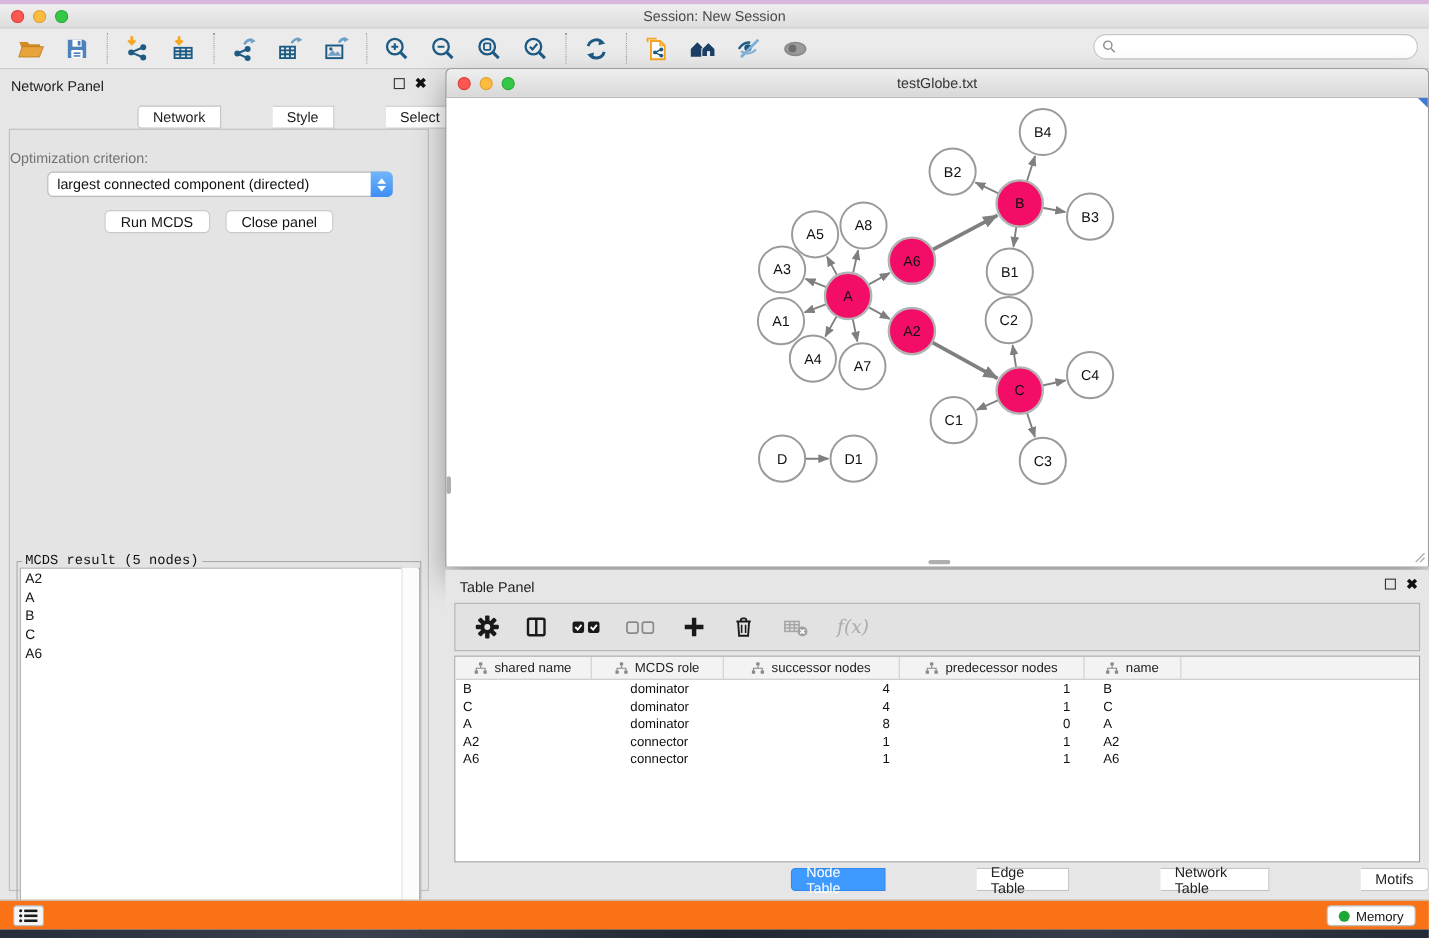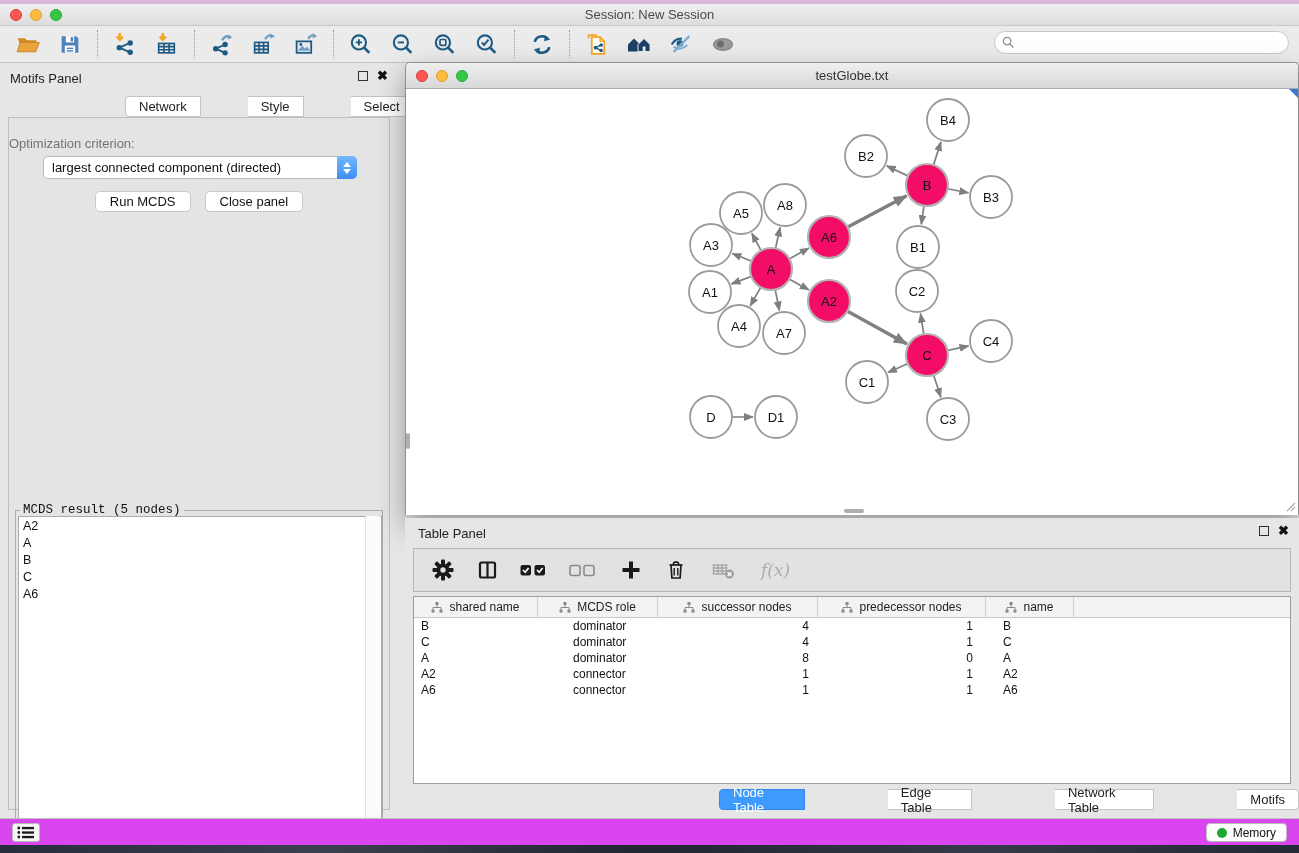--- a/index.html
+++ b/index.html
@@ -93,21 +93,21 @@
     border:1px solid #9E9E9E; overflow:hidden; }
   #tp-header { display:flex; height:21px; background:#F3F3F3; border-bottom:1px solid #C9C9C9; }
   .hcell { display:flex; align-items:center; justify-content:center; gap:6px; font-size:12px; color:#222;
     border-right:1px solid #CFCFCF; position:relative; }
   .hcell svg { flex:none; }
   .trow { display:flex; height:16px; align-items:center; }
   .tcell { font-size:12px; color:#111; white-space:nowrap; overflow:hidden; }
   #tp-tabs { position:absolute; left:267px; top:271px; height:22px; display:flex;gap:36px; }
 
   
-  #status-bar { position:absolute; left:0; top:818px; width:1299px; height:27px; background:#d946ef;
+  #status-bar { position:absolute; left:0; top:818px; width:1299px; height:27px; background:#f97316;
     border-top:1px solid #C2C2C2; }
   #list-btn { position:absolute; left:12px; top:4px; width:28px; height:19px; background:#F5F5F5;
     border:1px solid #B9B9B9; border-radius:3px; display:flex; align-items:center; justify-content:center; }
   #memory-btn { position:absolute; right:12px; top:4px; height:19px; background:#FDFDFD;
     border:1px solid #BBBBBB; border-radius:4px; display:flex; align-items:center; gap:6px;
     padding:0 10px; font-size:12px; color:#111; }
   #memory-dot { width:10px; height:10px; border-radius:50%; background:#1FA733; }
   #bottom-strip { position:absolute; left:0; top:845px; width:1299px; height:8px;
     background:linear-gradient(90deg,#252E3A,#39424E,#1F2731,#333C48,#232B36); }
 </style>
@@ -297,21 +297,21 @@
       <svg viewBox="0 0 14 14">
         <circle cx="5.5" cy="5.5" r="4" stroke="#8E8E8E" stroke-width="1.4" fill="none"></circle>
         <path d="M8.6 8.6 L12.3 12.3" stroke="#8E8E8E" stroke-width="1.4"></path>
       </svg>
       <input id="search-input" value="" placeholder="" style="">
     </div>
   </div>
 
   <div id="control-panel">
     <div class="panel-head">
-      <span class="ph-title">Motifs Panel</span>
+      <span class="ph-title">Network Panel</span>
       <span class="ph-icons">
         <span class="float-glyph"></span>
         <span class="close-glyph">✖</span>
       </span>
     </div>
     <div id="cp-tabs">
         <div class="seg">Network</div>
         <div class="seg">Style</div>
         <div class="seg">Select</div>
         <div class="seg active">MCDS</div>

